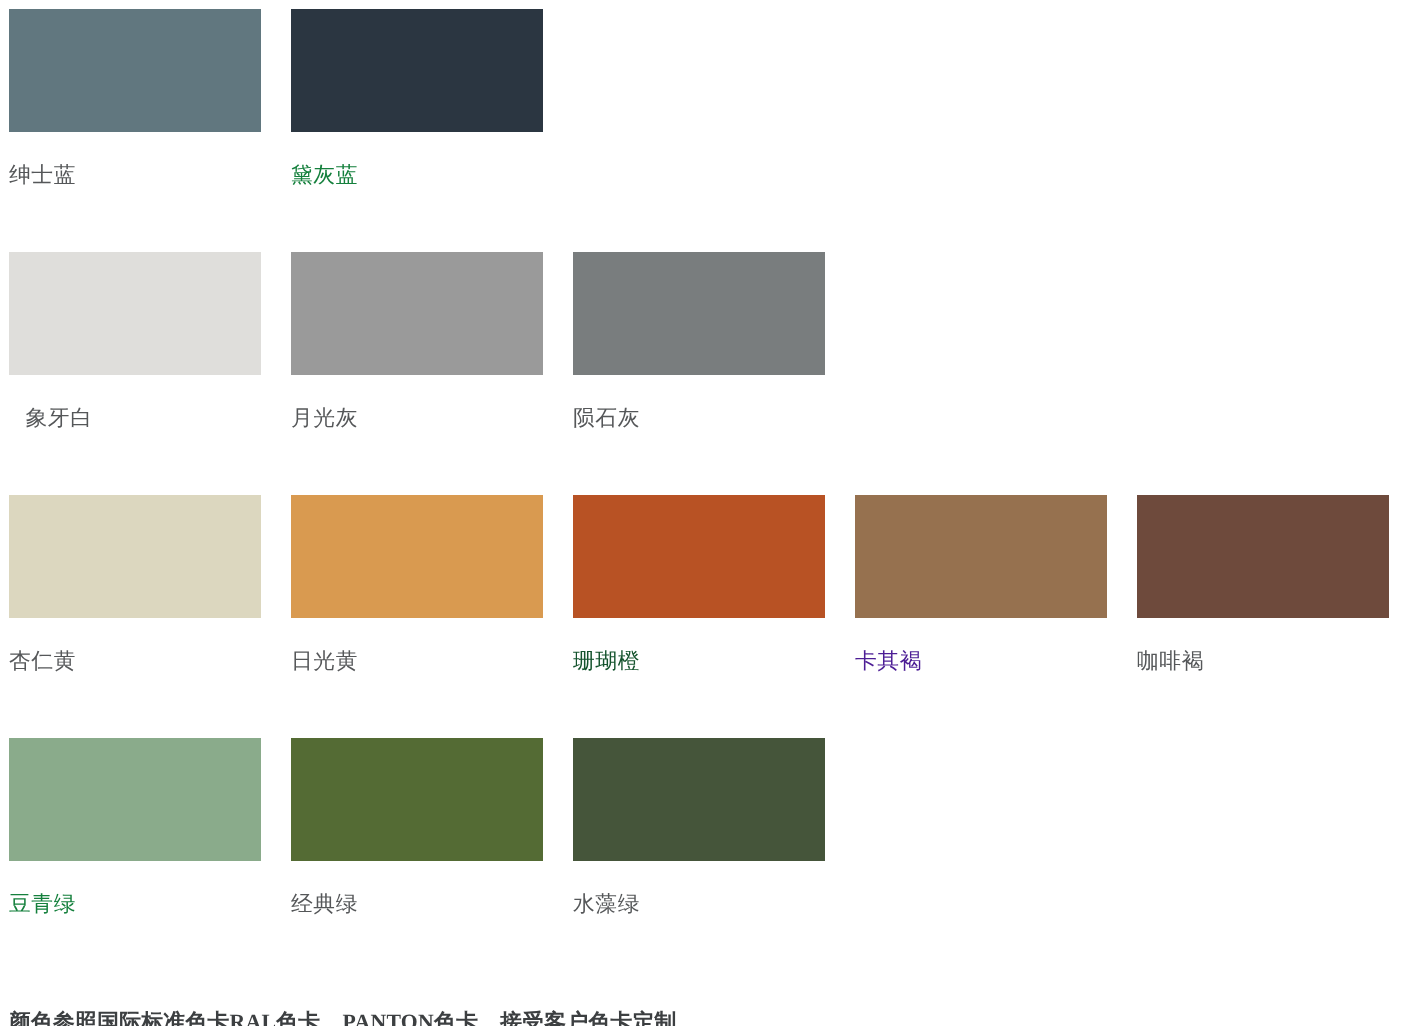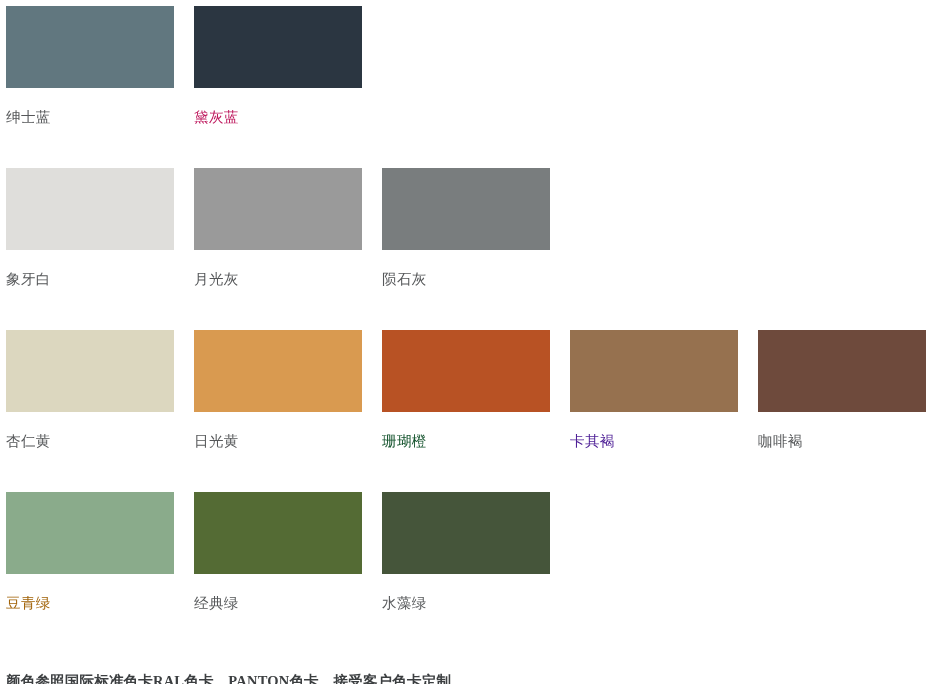--- a/index.html
+++ b/index.html
@@ -78,28 +78,28 @@
 
 <div class="palette-page">
 
   <div class="swatch-row">
     <div class="swatch-cell">
       <span class="swatch-chip" style="background-color: rgb(97, 119, 127);"></span>
       <span class="swatch-label" style="color: rgb(85, 87, 89);">绅士蓝</span>
     </div>
     <div class="swatch-cell">
       <span class="swatch-chip" style="background-color: rgb(43, 54, 65);"></span>
-      <span class="swatch-label" style="color: #be185d;">黛灰蓝</span>
+      <span class="swatch-label" style="color: #15803d;">黛灰蓝</span>
     </div>
   </div>
 
   <div class="swatch-row">
     <div class="swatch-cell">
       <span class="swatch-chip" style="background-color: rgb(223, 222, 219);"></span>
-      <span class="swatch-label" style="color: rgb(85, 87, 89);">象牙白</span>
+      <span class="swatch-label" style="color: rgb(85, 87, 89); margin-left: 11px;">象牙白</span>
     </div>
     <div class="swatch-cell">
       <span class="swatch-chip" style="background-color: rgb(154, 154, 154);"></span>
       <span class="swatch-label" style="color: rgb(85, 87, 89);">月光灰</span>
     </div>
     <div class="swatch-cell">
       <span class="swatch-chip" style="background-color: rgb(121, 125, 126);"></span>
       <span class="swatch-label" style="color: rgb(85, 87, 89);">陨石灰</span>
     </div>
   </div>
@@ -123,21 +123,21 @@
     </div>
     <div class="swatch-cell">
       <span class="swatch-chip" style="background-color: rgb(110, 74, 60);"></span>
       <span class="swatch-label" style="color: rgb(85, 87, 89);">咖啡褐</span>
     </div>
   </div>
 
   <div class="swatch-row row-last">
     <div class="swatch-cell">
       <span class="swatch-chip" style="background-color: rgb(138, 171, 139);"></span>
-      <span class="swatch-label" style="color: #a16207;">豆青绿</span>
+      <span class="swatch-label" style="color: #15803d;">豆青绿</span>
     </div>
     <div class="swatch-cell">
       <span class="swatch-chip" style="background-color: rgb(84, 107, 52);"></span>
       <span class="swatch-label" style="color: rgb(85, 87, 89);">经典绿</span>
     </div>
     <div class="swatch-cell">
       <span class="swatch-chip" style="background-color: rgb(69, 85, 58);"></span>
       <span class="swatch-label" style="color: rgb(85, 87, 89);">水藻绿</span>
     </div>
   </div>

